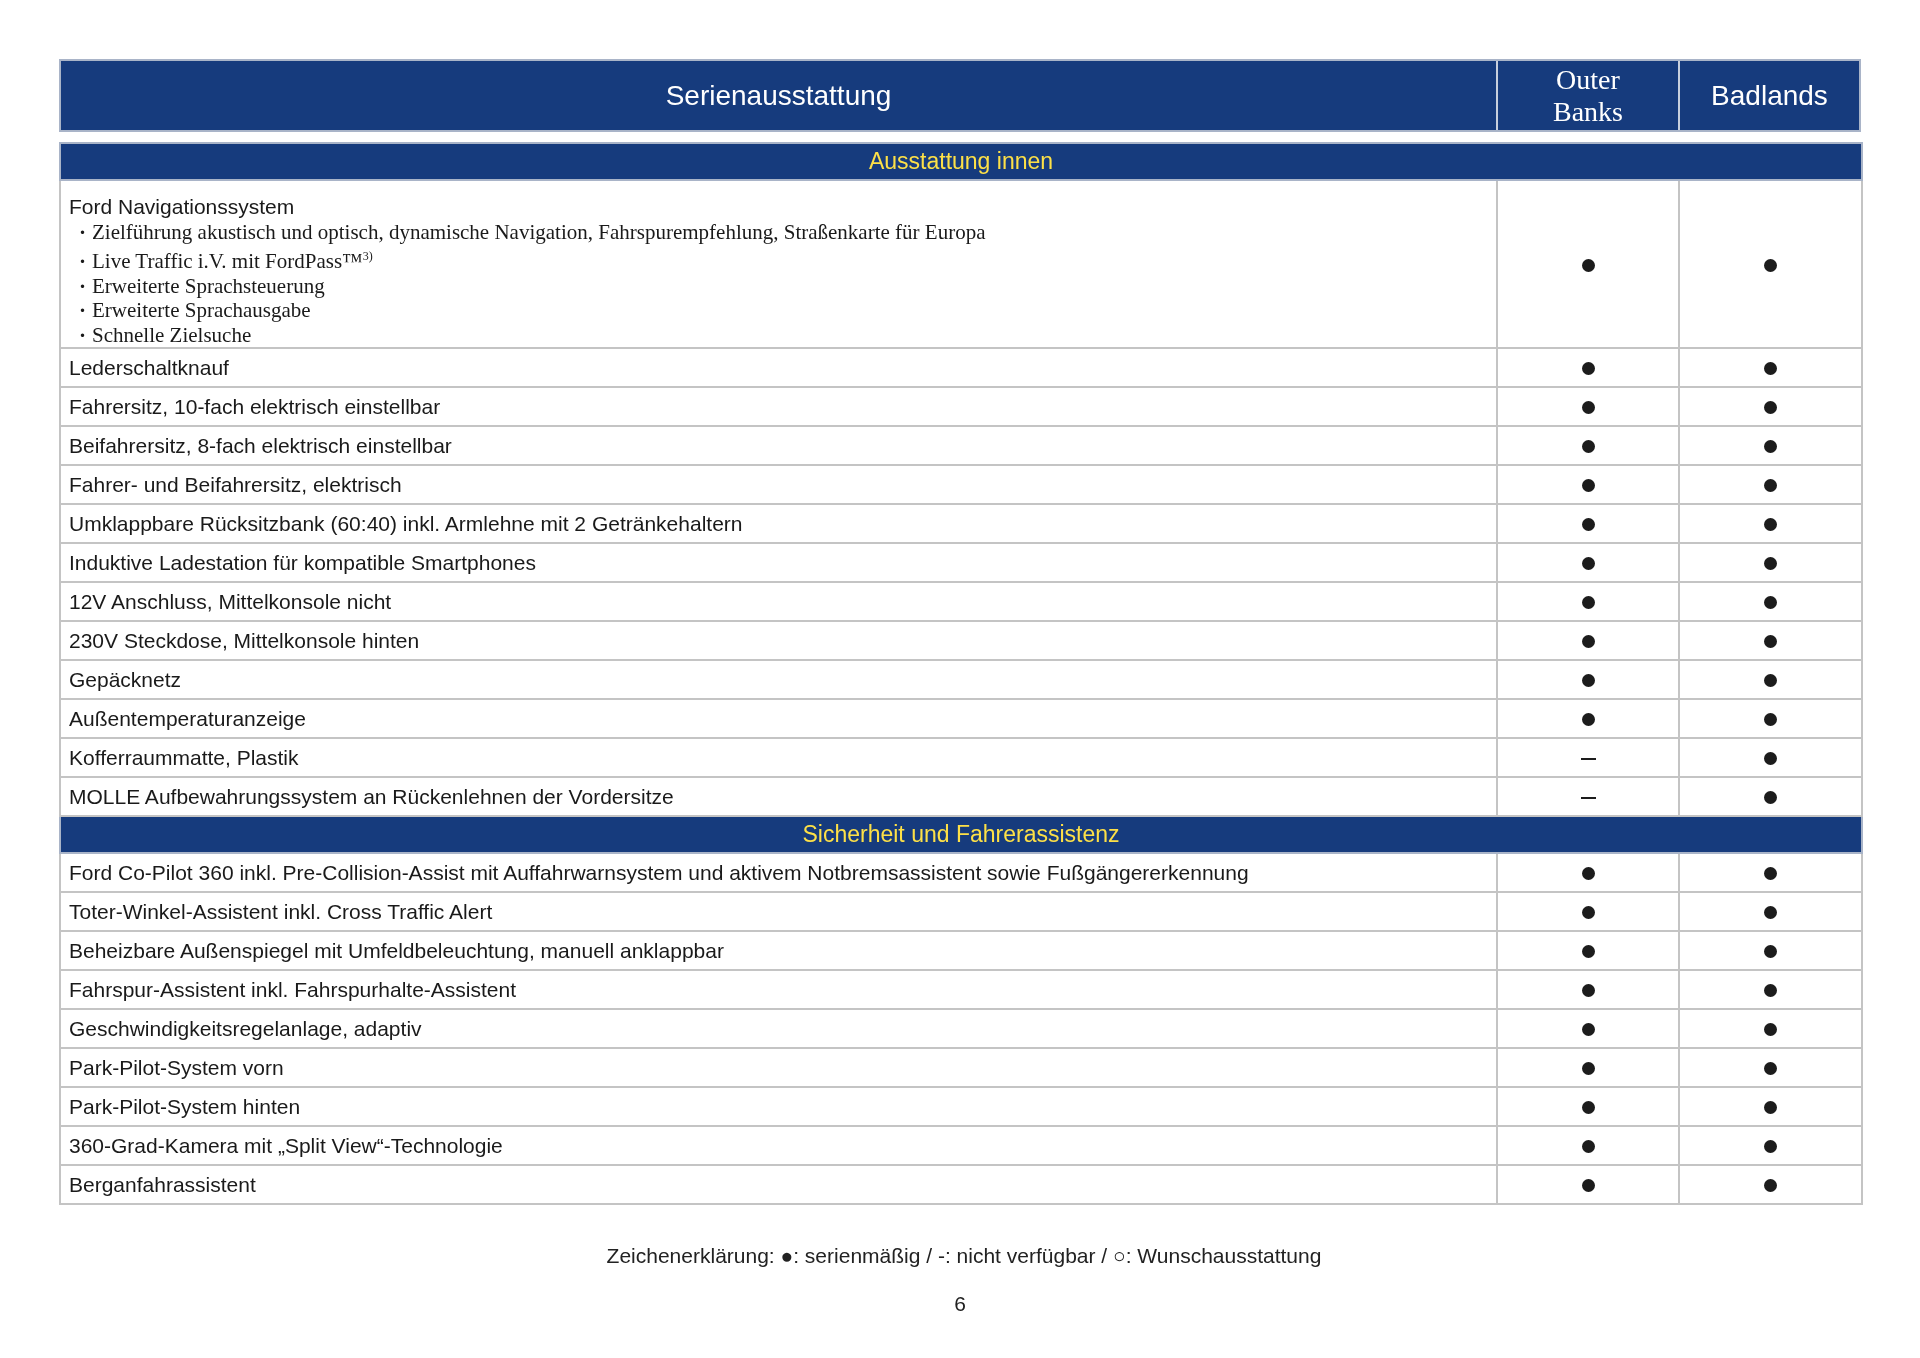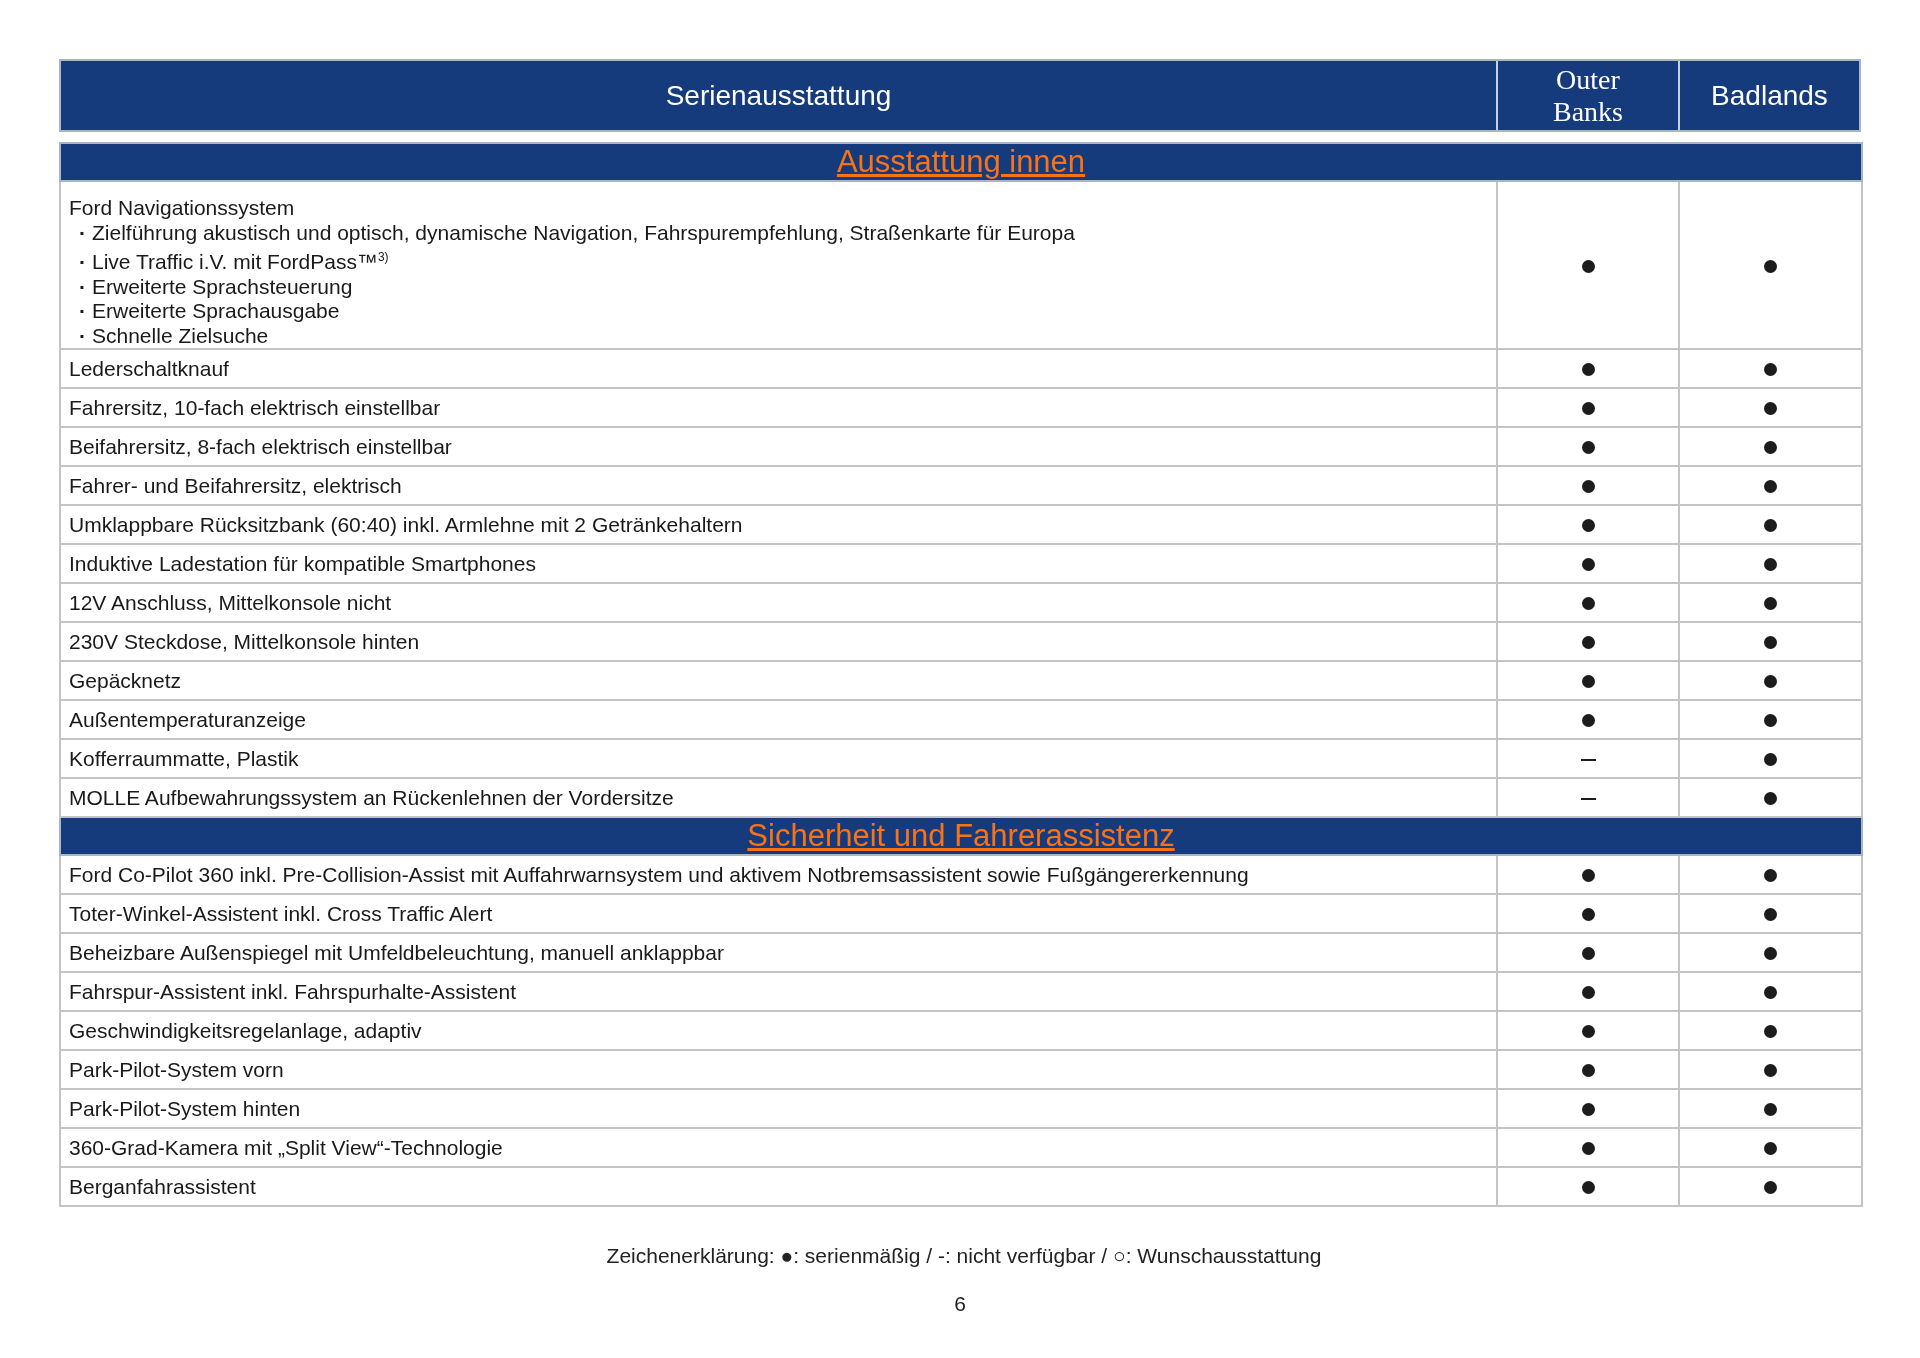--- a/index.html
+++ b/index.html
@@ -9,28 +9,28 @@
   .hdr { display:flex; height:73px; background:#163b7d; border:2px solid #a9b4c8; box-sizing:border-box; }
   .hdr > div { display:flex; align-items:center; justify-content:center; color:#fff;
                font-size:28px; text-align:center; line-height:32px; box-sizing:border-box; }
   .hdr .c1 { width:1437px; border-right:2px solid #c7cfdd; }
   .hdr .c2 { width:182px; border-right:2px solid #c7cfdd;font-family:Liberation Serif, serif; }
   .hdr .c3 { width:179px; }
   .gap { height:10px; }
   table { border-collapse:collapse; width:1802px; table-layout:fixed; }
   col.f { width:1437px; } col.v { width:182px; } col.w { width:183px; }
   td { border:2px solid #c4c4c4; box-sizing:border-box; padding:0; }
-  tr.section td { background:#163b7d; color:#f97316; text-align:center; font-size:31px;
-                  height:37px; border-color:#a9b4c8;text-decoration:underline; }
+  tr.section td { background:#163b7d; color:#fde047; text-align:center; font-size:23px;
+                  height:37px; border-color:#a9b4c8; }
   tr.row td { height:39px; font-size:21px; }
   tr.row td.feat { padding-left:8px; }
   tr.row td.val { text-align:center; }
   tr.multi td { height:163px; }
   tr.multi td.feat { vertical-align:top; padding-top:14px; line-height:24.5px; }
-  .sub { display:block; padding-left:10px; }
+  .sub { display:block; padding-left:10px;font-family:Liberation Serif, serif; }
   .sub::before { content:"\00B7"; font-weight:bold; margin-right:6px; }
   .dot { display:inline-block; width:13px; height:13px; border-radius:50%; background:#1c1c1c; vertical-align:middle; }
   .dash { display:inline-block; width:15px; height:2px; background:#1c1c1c; vertical-align:middle; }
   sup { font-size:12px; }
   .legend { position:absolute; top:1244px; left:4px; width:1920px; text-align:center; font-size:21px; color:#222; }
   .pagenum { position:absolute; top:1292px; left:0; width:1920px; text-align:center; font-size:21px; color:#222; }
 </style>
 </head>
 <body>
 

